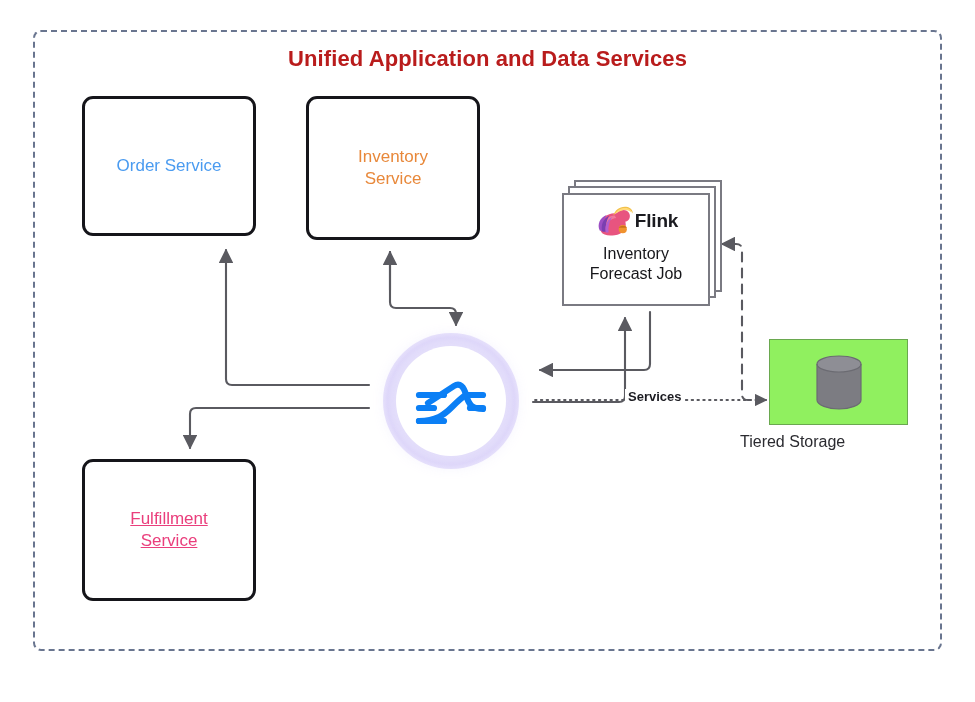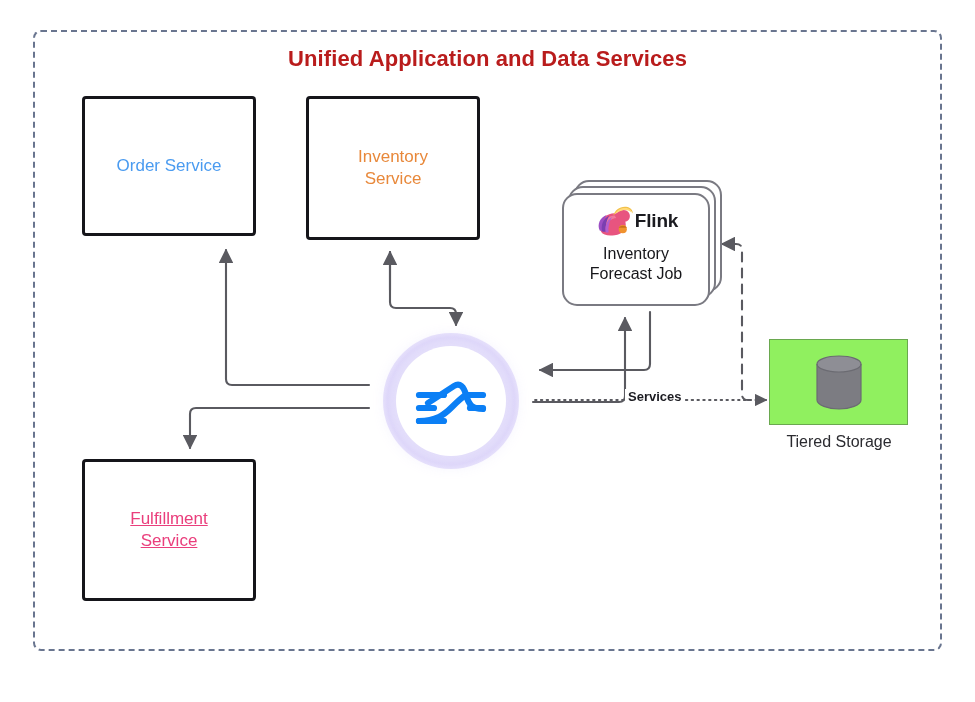--- a/index.html
+++ b/index.html
@@ -41,21 +41,21 @@
     font-weight: bold;
     color: #b91c1c;
     letter-spacing: 0.1px;
   }
 
   
   .service-box {
     position: absolute;
     background: #ffffff;
     border: 3px solid #15151a;
-    border-radius: 4px;
+    border-radius: 11px;
     box-sizing: border-box;
     display: flex;
     align-items: center;
     justify-content: center;
     text-align: center;
     line-height: 1.28;
     font-size: 17px;
   }
   #box-order {
     left: 82px; top: 96px; width: 174px; height: 140px;
@@ -74,21 +74,21 @@
 
   
   .stack-wrap {
     position: absolute;
     left: 562px; top: 180px; width: 162px; height: 130px;
   }
   .stack-card {
     position: absolute;
     background: #ffffff;
     border: 2px solid #7a7a82;
-    border-radius: 15px;
+    border-radius: 0;
     box-sizing: border-box;
   }
   .stack-card.back2 { left: 12px; top: 0px;  width: 148px; height: 112px; }
   .stack-card.back1 { left: 6px;  top: 6px;  width: 148px; height: 112px; }
   .stack-card.front {
     left: 0px; top: 13px; width: 148px; height: 113px;
     display: flex; flex-direction: column;
     align-items: center; justify-content: flex-start;
     padding-top: 4px;
   }
@@ -149,21 +149,21 @@
   }
   .cylinder {
     position: absolute;
     left: 50%; top: 50%;
     transform: translate(-50%, -50%);
     width: 50px; height: 56px;
   }
   .storage-label {
     position: absolute;
     left: 740px; top: 433px; width: 198px;
-    text-align: center;
+    text-align: left;
     font-size: 16px;
     color: #2b2b30;
   }
 
   
   .offload-label {
     position: absolute;
     left: 625px; top: 389px;
     font-size: 13px;
     font-weight: bold;

